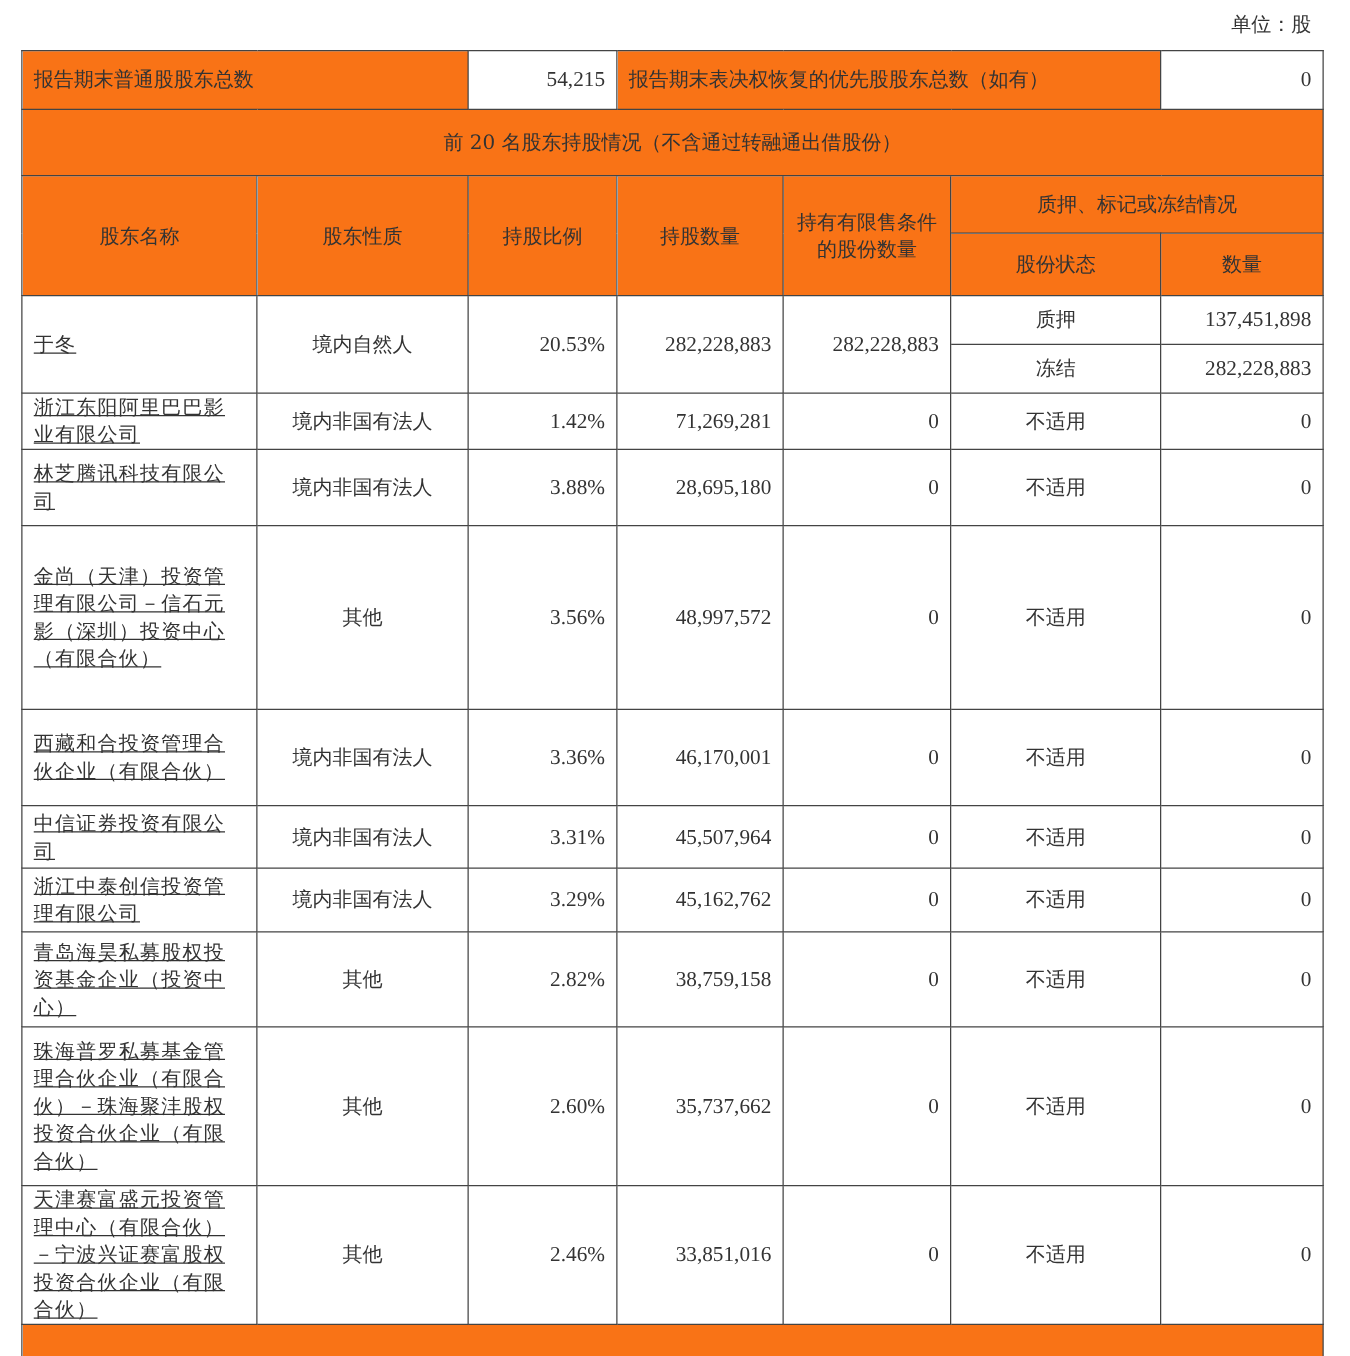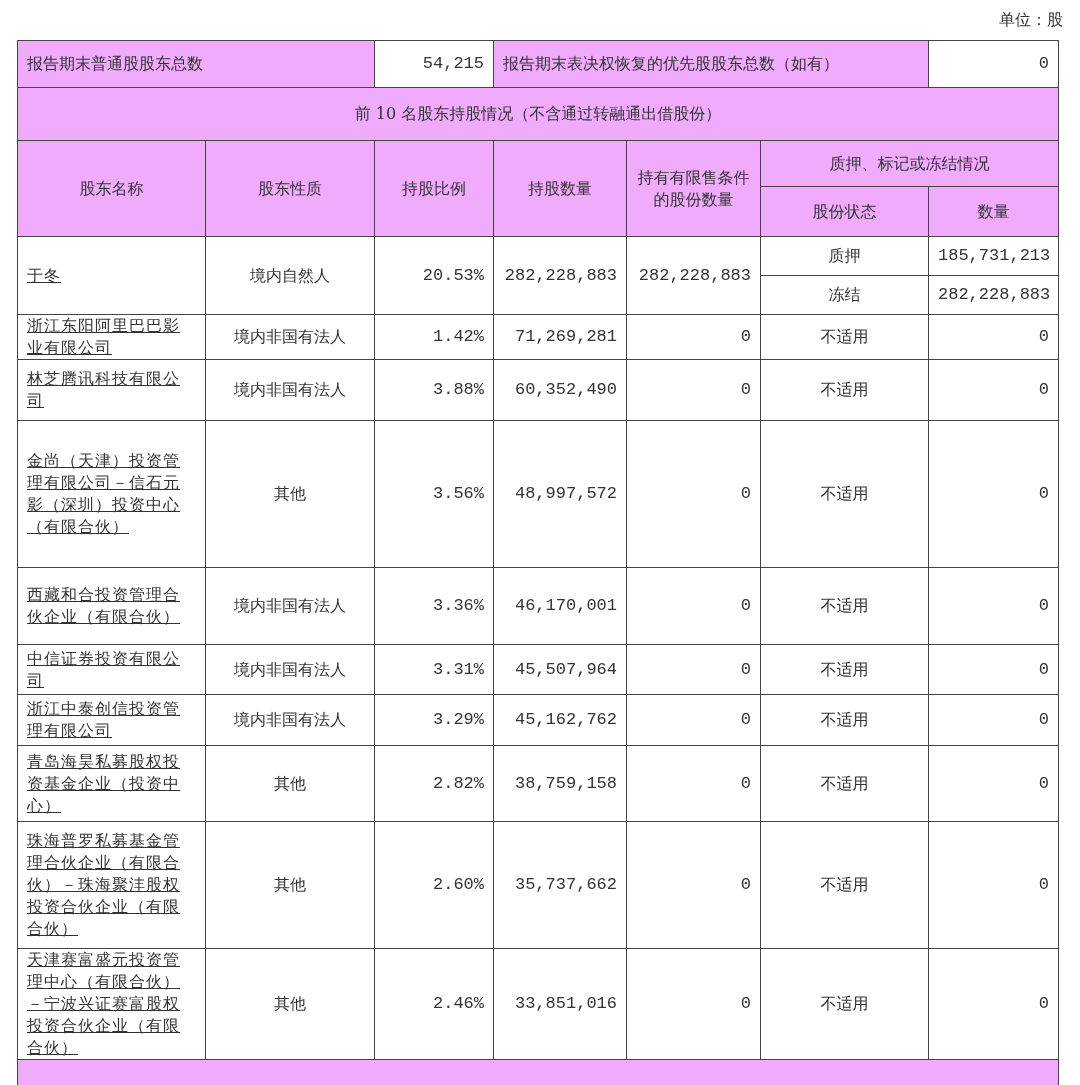--- a/index.html
+++ b/index.html
@@ -2,39 +2,39 @@
 <html><head>
 <meta charset="utf-8">
 <style>
   html, body { margin: 0; padding: 0; background: #ffffff; }
   body {
     width: 1080px; height: 1085px; overflow: hidden; position: relative;
     font-family: "DejaVu Serif", "Liberation Serif", serif;
     color: #333333; font-size: 16px;
   }
   .unit {
-    position: absolute; top: 10px; right: 17px;
+    position: absolute; top: 10px; right: 31px;
     font-size: 16px; color: #333;
   }
   table.holders {
     position: absolute; left: 17px; top: 40px;
     border-collapse: collapse; table-layout: fixed;
     width: 1041px;
   }
   table.holders td {
     border: 1px solid #444; padding: 0 9px; line-height: 22px;
     vertical-align: middle; overflow: hidden;
   }
-  .gray { background: #f0abfc; }
+  .gray { background: #f97316; }
   .w { background: #ffffff; }
   .c { text-align: center; }
   .r { text-align: right; }
   .l { text-align: left; }
   .name { letter-spacing: 1px; text-decoration: underline; }
-  .num { font-family: Liberation Mono, monospace; font-size: 17px; }
+  .num { font-family: Liberation Serif, serif; font-size: 17px; }
 </style>
 </head>
 <body>
 
 <div class="unit">单位：股</div>
 
 <table class="holders">
   <colgroup>
     <col style="width:188px">
       <col style="width:169px">
@@ -47,21 +47,21 @@
 
   <tbody>
       <tr style="height:47px">
     <td class="gray l" colspan="2">报告期末普通股股东总数</td>
     <td class="w r num">54,215</td>
     <td class="gray l" colspan="3">报告期末表决权恢复的优先股股东总数（如有）</td>
     <td class="w r num">0</td>
   </tr>
 
   <tr style="height:53px">
-    <td class="gray c" colspan="7">前 10 名股东持股情况（不含通过转融通出借股份）</td>
+    <td class="gray c" colspan="7">前 20 名股东持股情况（不含通过转融通出借股份）</td>
   </tr>
 
   <tr style="height:46px">
     <td class="gray c" rowspan="2">股东名称</td>
     <td class="gray c" rowspan="2">股东性质</td>
     <td class="gray c" rowspan="2">持股比例</td>
     <td class="gray c" rowspan="2">持股数量</td>
     <td class="gray c" rowspan="2">持有有限售条件的股份数量</td>
     <td class="gray c" colspan="2">质押、标记或冻结情况</td>
   </tr>
@@ -70,41 +70,41 @@
     <td class="gray c">数量</td>
   </tr>
 
   <tr style="height:39px">
     <td class="w l name" rowspan="2">于冬</td>
     <td class="w c" rowspan="2">境内自然人</td>
     <td class="w r num" rowspan="2">20.53%</td>
     <td class="w r num" rowspan="2">282,228,883</td>
     <td class="w r num" rowspan="2">282,228,883</td>
     <td class="w c">质押</td>
-    <td class="w r num">185,731,213</td>
+    <td class="w r num">137,451,898</td>
   </tr>
   <tr style="height:39px">
     <td class="w c">冻结</td>
     <td class="w r num">282,228,883</td>
   </tr>
 
   <tr style="height:43px">
     <td class="w l name">浙江东阳阿里巴巴影业有限公司</td>
     <td class="w c">境内非国有法人</td>
     <td class="w r num">1.42%</td>
     <td class="w r num">71,269,281</td>
     <td class="w r num">0</td>
     <td class="w c">不适用</td>
     <td class="w r num">0</td>
   </tr>
   <tr style="height:61px">
     <td class="w l name">林芝腾讯科技有限公司</td>
     <td class="w c">境内非国有法人</td>
     <td class="w r num">3.88%</td>
-    <td class="w r num">60,352,490</td>
+    <td class="w r num">28,695,180</td>
     <td class="w r num">0</td>
     <td class="w c">不适用</td>
     <td class="w r num">0</td>
   </tr>
   <tr style="height:147px">
     <td class="w l name">金尚（天津）投资管理有限公司－信石元影（深圳）投资中心（有限合伙）</td>
     <td class="w c">其他</td>
     <td class="w r num">3.56%</td>
     <td class="w r num">48,997,572</td>
     <td class="w r num">0</td>

